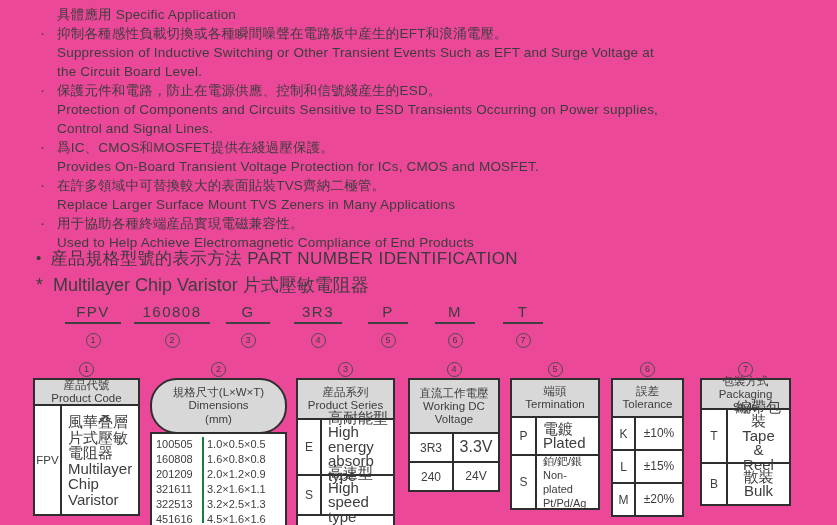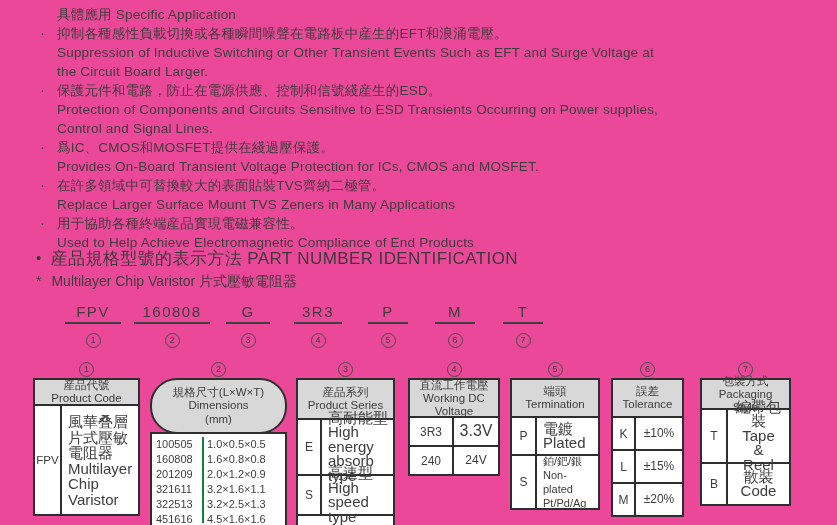--- a/index.html
+++ b/index.html
@@ -7,21 +7,21 @@
     position:relative;width:837px;height:525px;overflow:hidden;background:#ec4899;
     font-family:"Liberation Sans","DejaVu Sans",sans-serif;color:#3d3d3d;
   }
   
   .intro{position:absolute;left:42px;top:5px;width:780px;}
   .iline{position:relative;padding-left:15px;font-size:13.5px;line-height:19px;white-space:nowrap;letter-spacing:0.2px;}
   .iline .b{position:absolute;left:-2px;top:-1px;font-size:15px;}
   
   .sec-head{position:absolute;left:36px;top:247px;font-size:17px;letter-spacing:0.4px;white-space:nowrap;color:#3a3a3a;}
   .sec-head .b{font-size:15px;margin-right:9px;vertical-align:1px;}
-  .sec-note{position:absolute;left:36px;top:273px;font-size:14px;white-space:nowrap;}
+  .sec-note{position:absolute;left:36px;top:273px;font-size:18px;white-space:nowrap;}
   .sec-note .m{margin-right:10px;}
   
   .pn-seg{position:absolute;top:303px;text-align:center;}
   .pn-code{display:block;font-size:15px;letter-spacing:1.5px;padding-bottom:2px;border-bottom:2px solid #3f3f3f;white-space:nowrap;}
   .pn-circ{margin-top:5px;}
   .circ{display:inline-block;width:13px;height:13px;border:1px solid #4a4a4a;border-radius:50%;
         font-size:9px;line-height:13px;text-align:center;letter-spacing:0;}
   
   .tcol{position:absolute;top:358px;text-align:center;}
   .cnum{height:15px;margin-bottom:5px;}
@@ -43,21 +43,21 @@
 </style>
 </head>
 <body>
 
 <div class="page">
 
   <div class="intro">
     <div class="iline">具體應用 Specific Application</div>
     <div class="iline"><span class="b">·</span><span>抑制各種感性負載切換或各種瞬間噪聲在電路板中産生的EFT和浪涌電壓。</span></div>
     <div class="iline"><span>Suppression of Inductive Switching or Other Transient Events Such as EFT and Surge Voltage at</span></div>
-    <div class="iline"><span>the Circuit Board Larger.</span></div>
+    <div class="iline"><span>the Circuit Board Level.</span></div>
     <div class="iline"><span class="b">·</span><span>保護元件和電路，防止在電源供應、控制和信號綫産生的ESD。</span></div>
     <div class="iline"><span>Protection of Components and Circuits Sensitive to ESD Transients Occurring on Power supplies,</span></div>
     <div class="iline"><span>Control and Signal Lines.</span></div>
     <div class="iline"><span class="b">·</span><span>爲IC、CMOS和MOSFET提供在綫過壓保護。</span></div>
     <div class="iline"><span>Provides On-Board Transient Voltage Protection for ICs, CMOS and MOSFET.</span></div>
     <div class="iline"><span class="b">·</span><span>在許多領域中可替換較大的表面貼裝TVS齊納二極管。</span></div>
     <div class="iline"><span>Replace Larger Surface Mount TVS Zeners in Many Applications</span></div>
     <div class="iline"><span class="b">·</span><span>用于協助各種終端産品實現電磁兼容性。</span></div>
     <div class="iline"><span>Used to Help Achieve Electromagnetic Compliance of End Products</span></div>
   </div>
@@ -157,21 +157,21 @@
       <div class="keycell" style="width:24px;">S</div>
       <div class="valcell left">
         <div><span>高速型</span><span>High speed type</span></div>
       </div>
     </div>
     <div class="stub"></div>
   </div>
 
   <div class="tcol" style="left:408px;width:92px;">
     <div class="cnum"><span class="circ">4</span></div>
-    <div class="hdr" style="height:40px;line-height:13px;">
+    <div class="hdr" style="height:56px;line-height:13px;">
       <div>直流工作電壓</div>
       <div>Working DC</div>
       <div>Voltage</div>
     </div>
     <div class="box">
       <div class="trow split" style="height:27px;">
         <div class="keycell" style="width:44px;border-right:2px solid #2e2e2e;">3R3</div>
         <div class="valcell" style="text-align:center;font-size:16px;">3.3V</div>
       </div>
       <div class="trow split" style="height:27px;">
@@ -239,19 +239,19 @@
         <div class="keycell" style="width:26px;">T</div>
         <div class="valcell" style="text-align:center;">
           <div>編帶包裝</div>
           <div style="width:44px;margin:0 auto;">Tape &amp; Reel</div>
         </div>
       </div>
       <div class="trow split" style="height:40px;">
         <div class="keycell" style="width:26px;">B</div>
         <div class="valcell" style="text-align:center;">
           <div>散裝</div>
-          <div>Code</div>
+          <div>Bulk</div>
         </div>
       </div>
     </div>
   </div>
 
 </div>
 
 </body></html>

